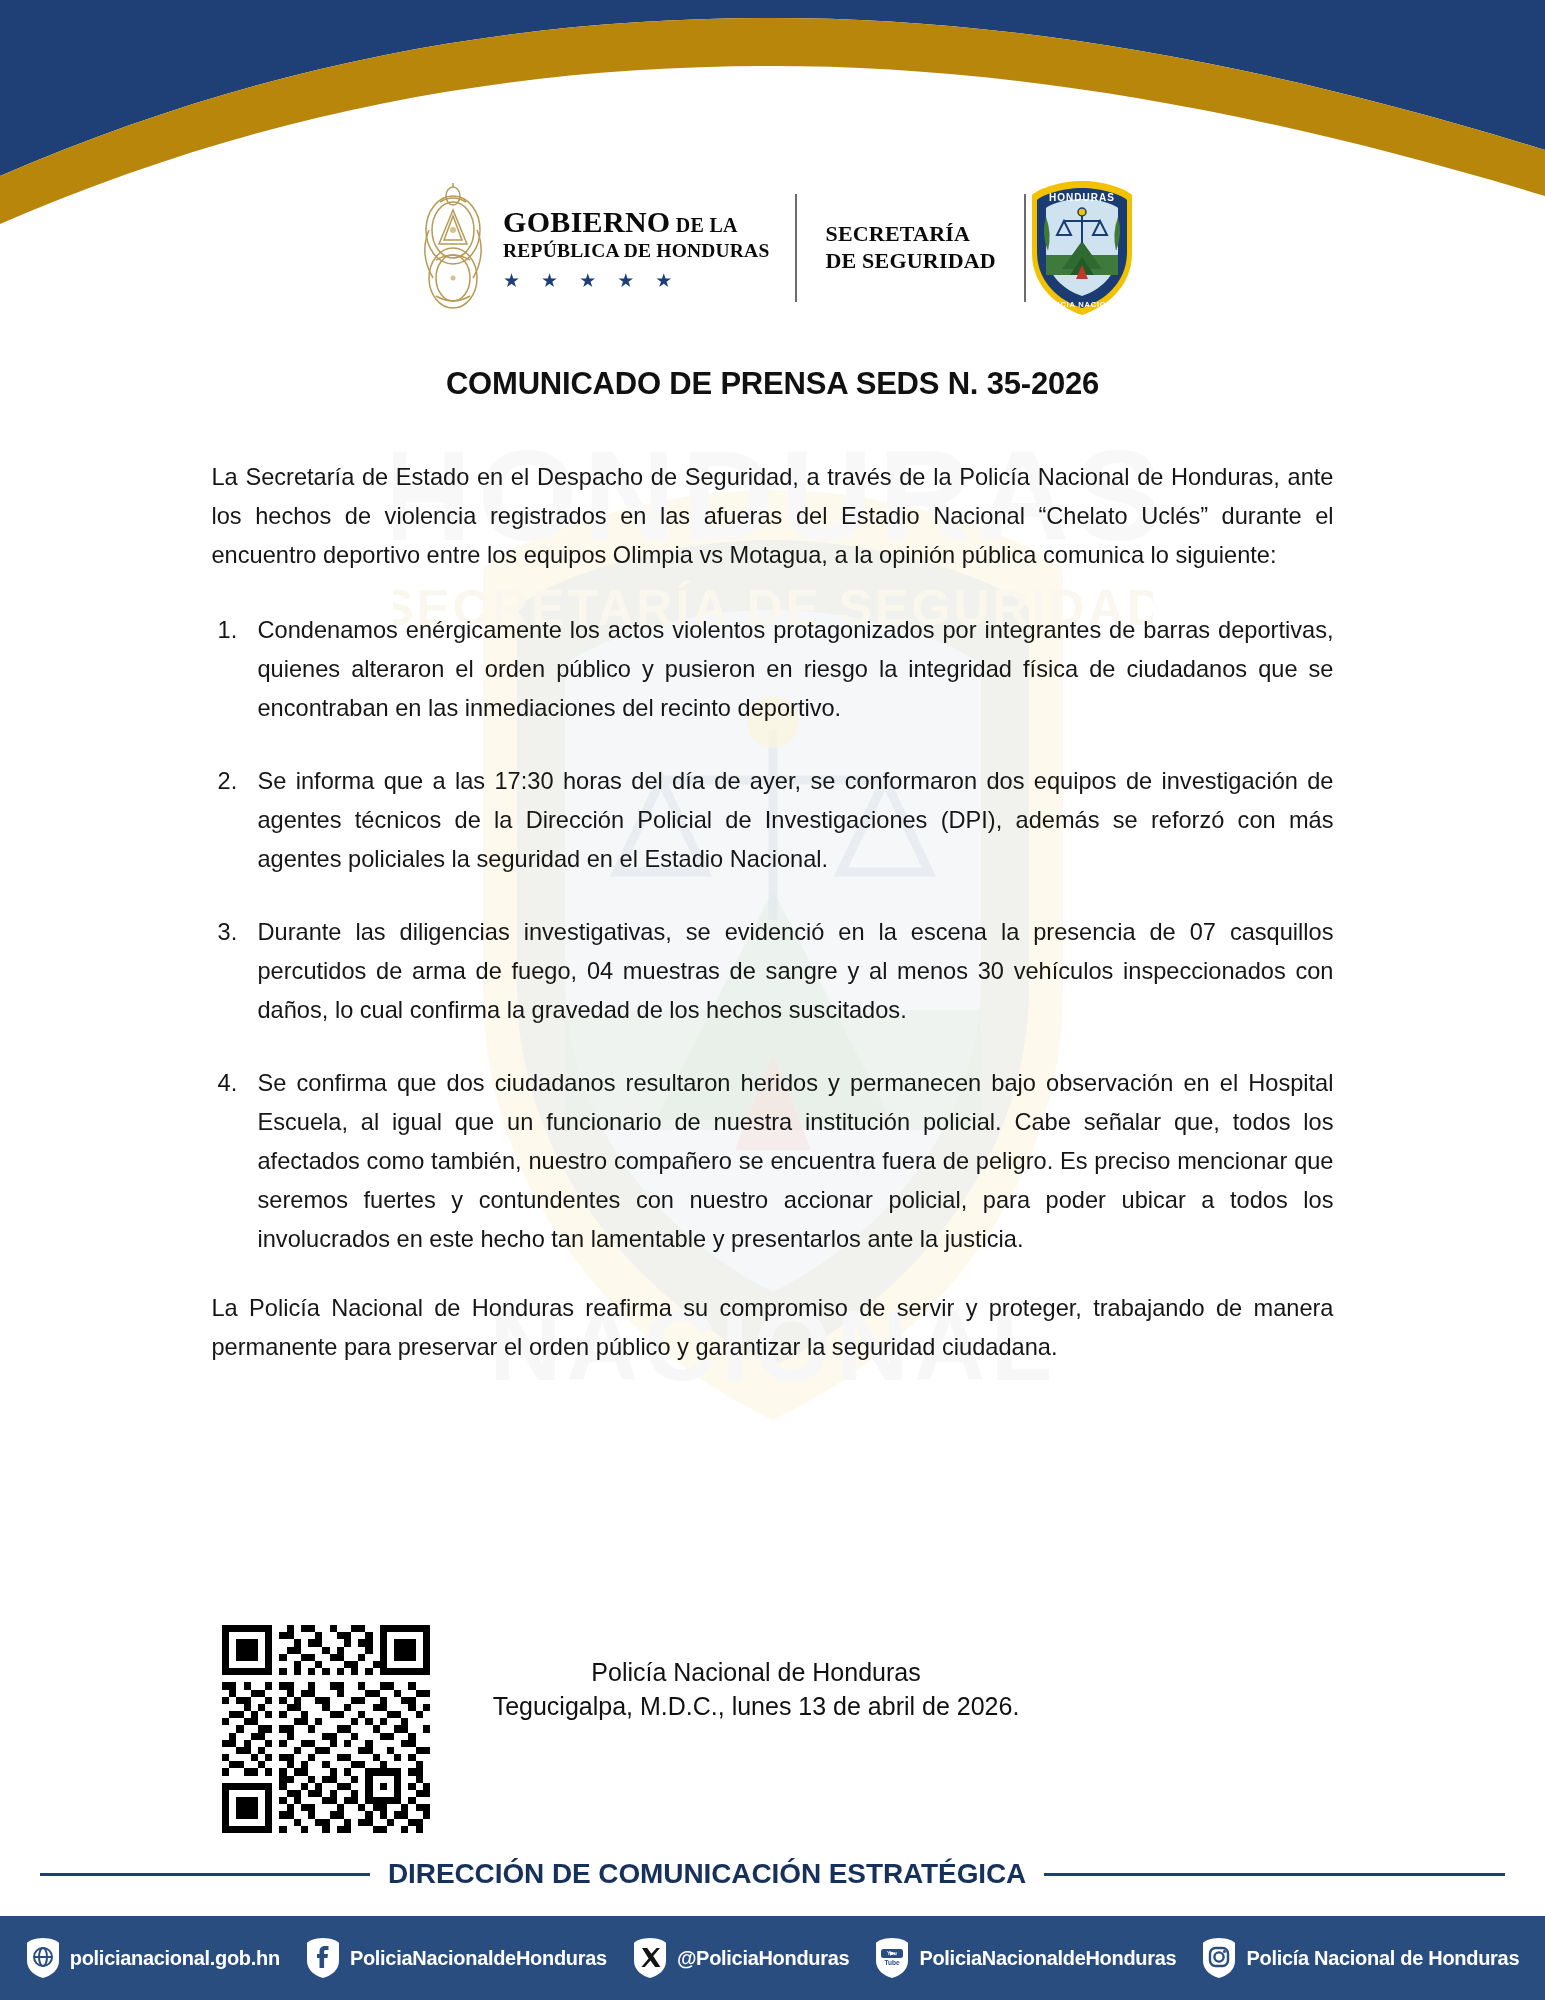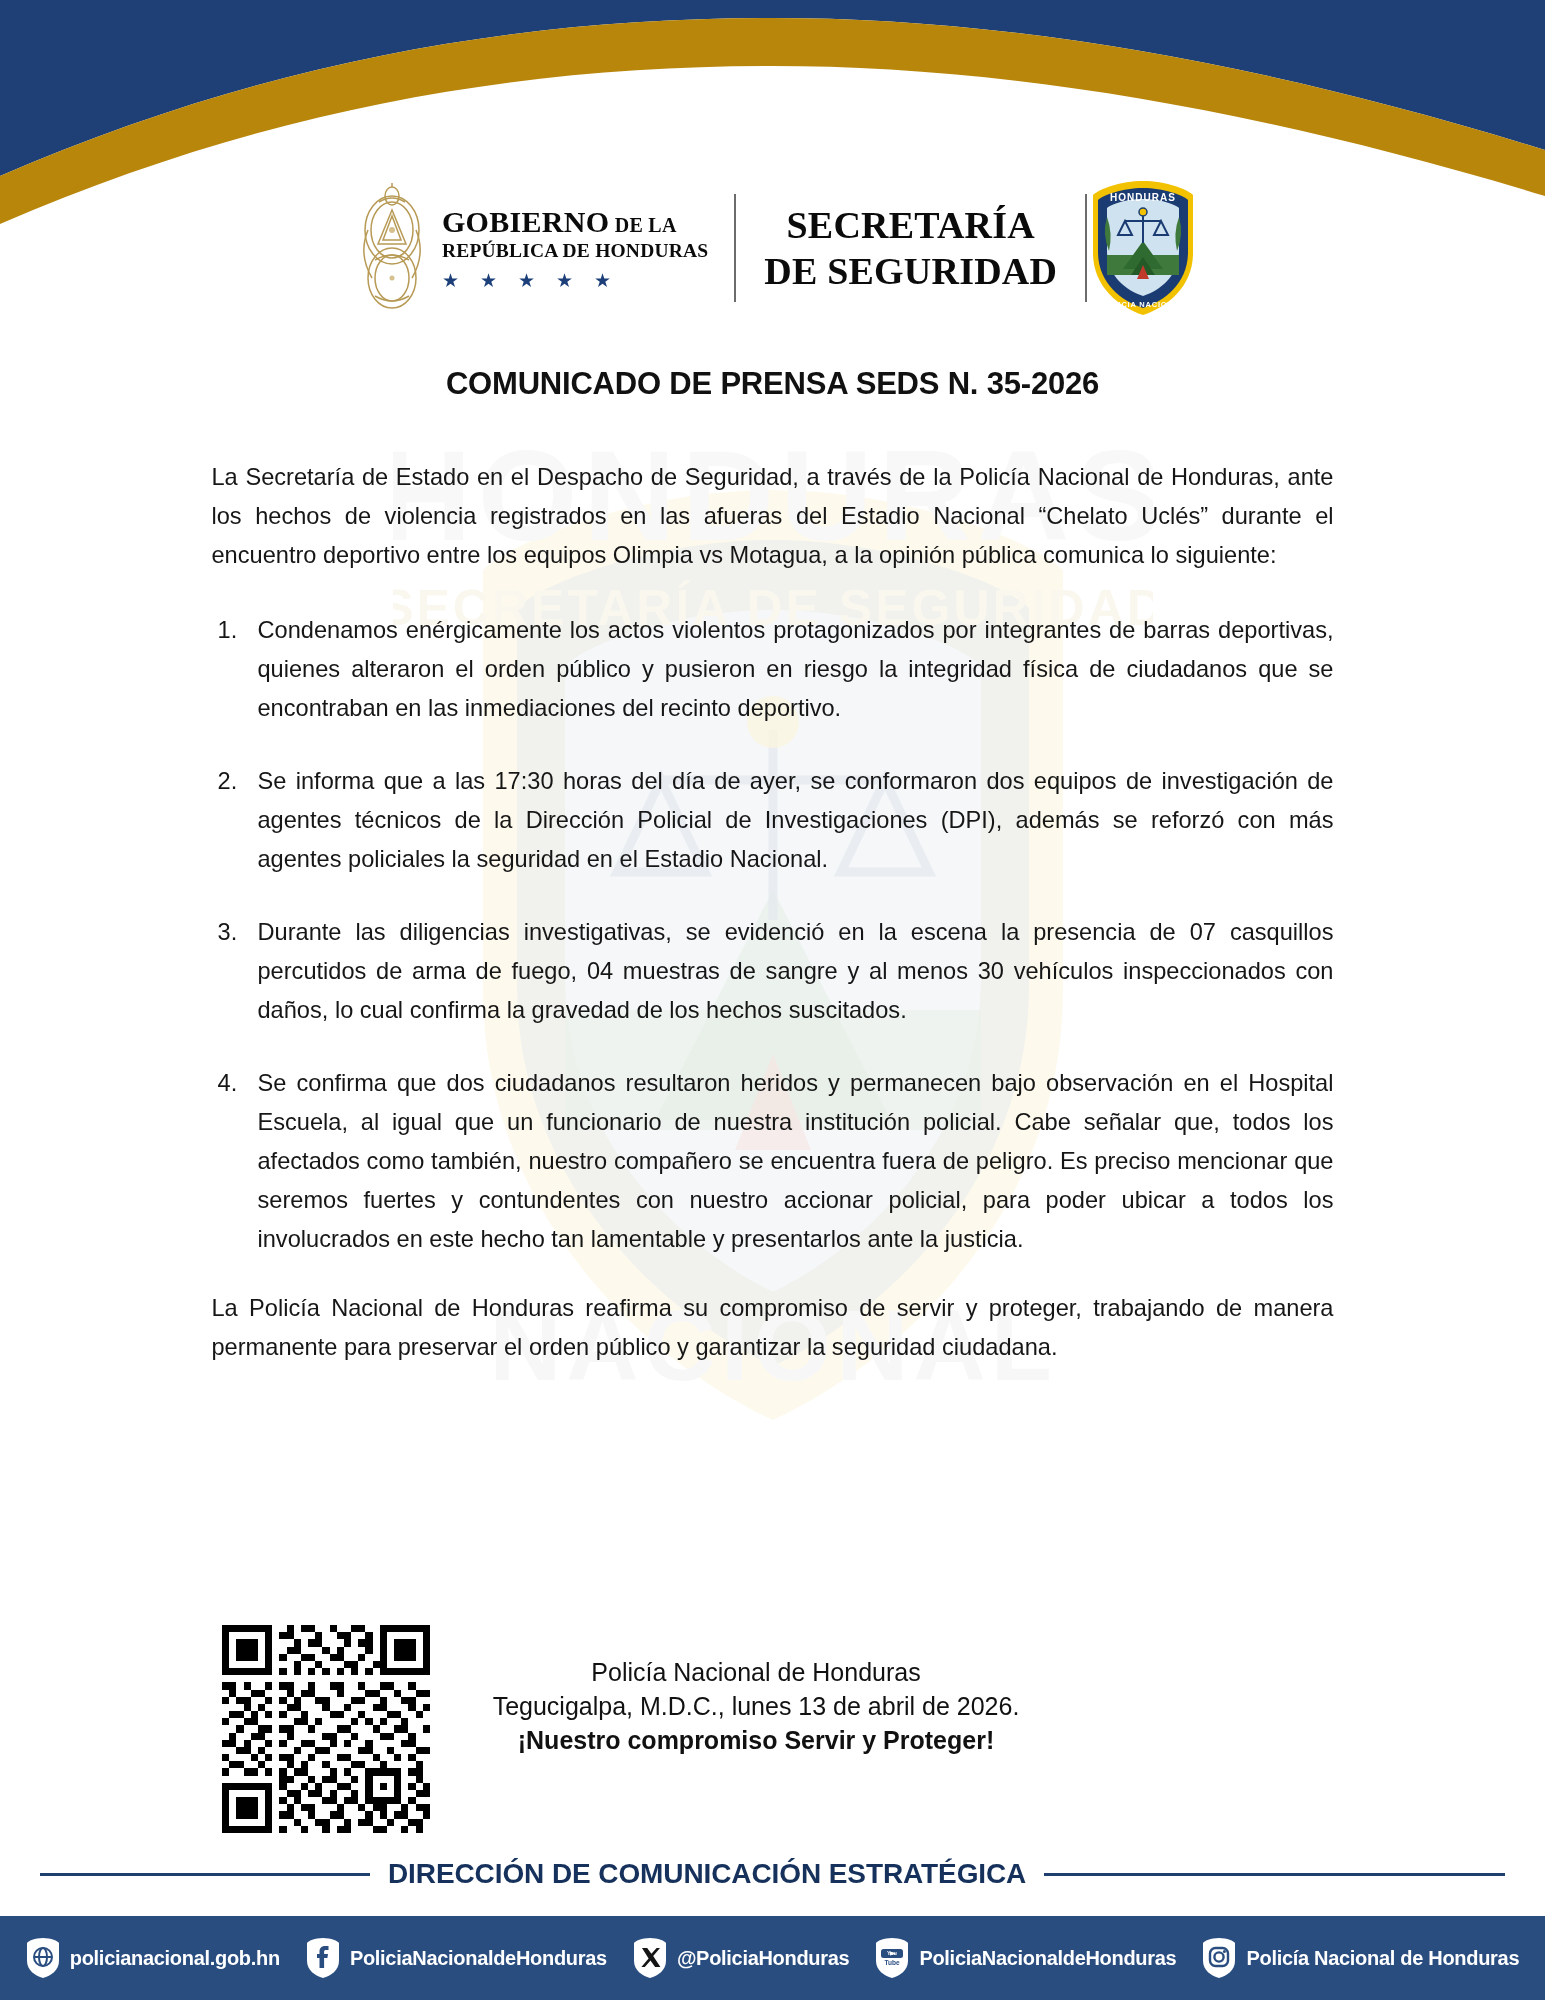--- a/index.html
+++ b/index.html
@@ -89,26 +89,25 @@
     flex: 0 0 auto;
   }
 
   .sec-text {
     padding-left: 28px;
     padding-right: 28px;
   }
   .sec-text div {
     font-family: "Liberation Serif", serif;
     font-weight: 700;
-    font-size: 38px;
+    font-size: 22px;
     letter-spacing: 0.2px;
     color: #0b0b0b;
     white-space: nowrap;
     line-height: 1.22;
-    text-align: center;
   }
 
   .pn-badge { width: 112px; height: 138px; flex: 0 0 auto; }
 
   
   .watermark {
     position: absolute;
     top: 430px;
     left: 50%;
     transform: translateX(-50%);
@@ -619,21 +618,20 @@
           <rect x="21" y="28" width="2" height="1"></rect>
             <rect x="25" y="28" width="1" height="1"></rect>
           <rect x="27" y="28" width="1" height="1"></rect>
         </g>
       </svg>
     </div>
 
     <div class="sig-text">
       <div>Policía Nacional de Honduras</div>
       <div>Tegucigalpa, M.D.C., lunes 13 de abril de 2026.</div>
-      <div class="bold">¡Nuestro compromiso Servir y Proteger!</div>
     </div>
   </div>
 
   <div class="dce">
     <div class="rule short"></div>
     <div class="dce-label">DIRECCIÓN DE COMUNICACIÓN ESTRATÉGICA</div>
     <div class="rule"></div>
   </div>
 
   <div class="footer">

